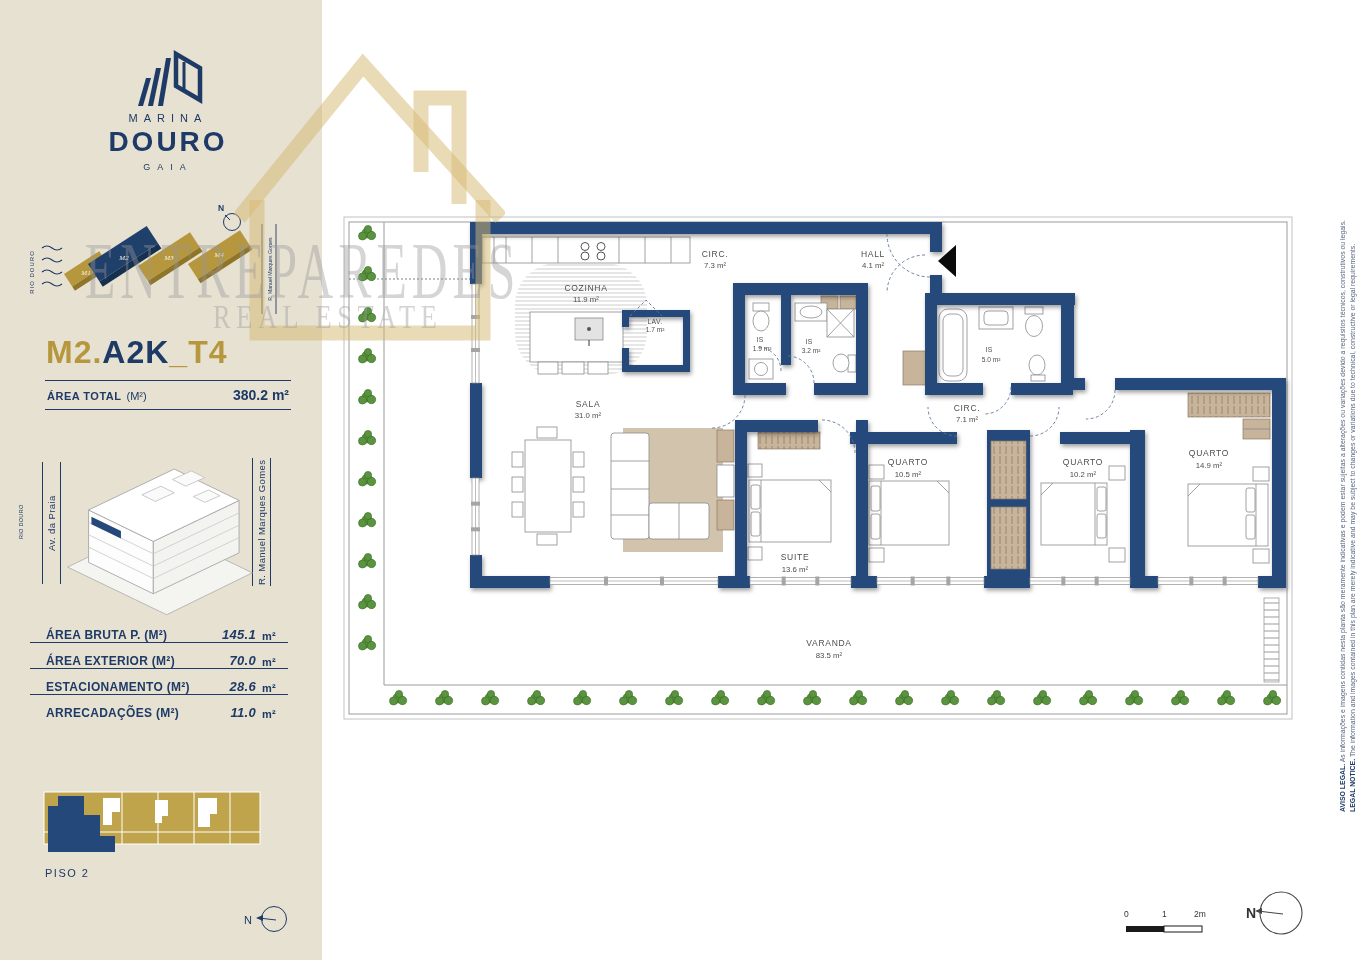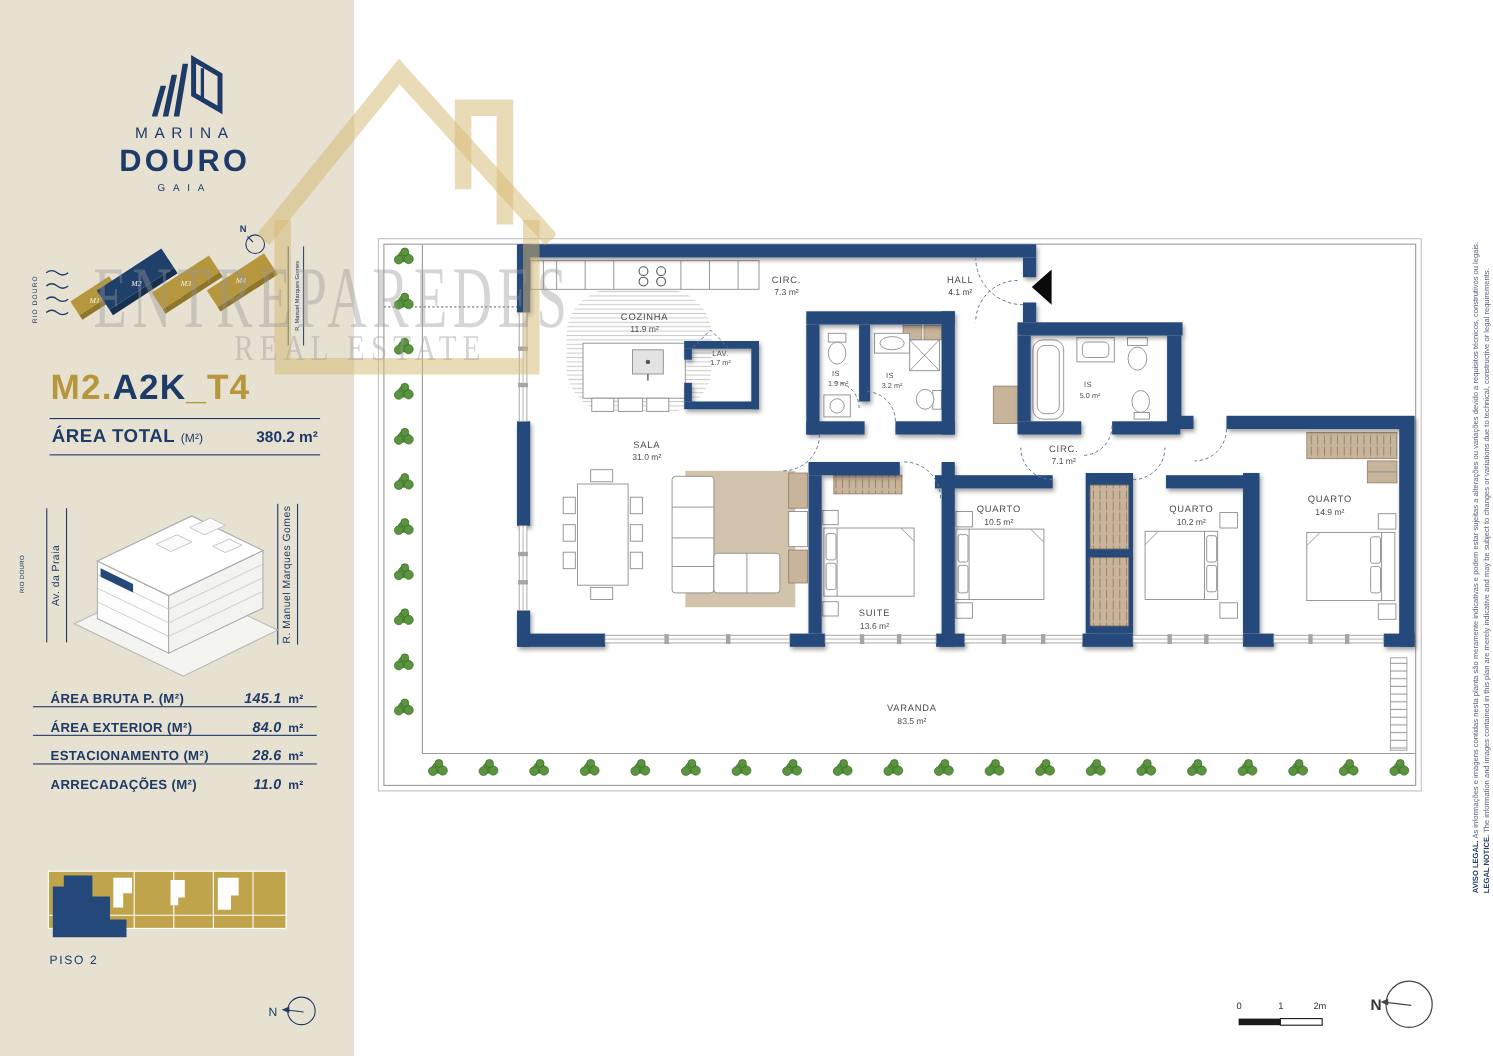--- a/index.html
+++ b/index.html
@@ -3,30 +3,30 @@
 <meta charset="utf-8">
 <style>
   html,body{margin:0;padding:0;background:#fff;}
   .page{position:relative;width:1357px;height:960px;background:#fff;overflow:hidden;
         font-family:"Liberation Sans",sans-serif;}
   .abs{position:absolute;}
   .sidebar{position:absolute;left:0;top:0;width:322px;height:960px;background:#e7e1d2;}
 
   
   .brand{position:absolute;left:88px;top:112px;width:160px;text-align:center;color:#1e3a66;}
-  .brand .m{font-size:14px;letter-spacing:6px;font-weight:400;}
+  .brand .m{font-size:11px;letter-spacing:6px;font-weight:400;}
   .brand .d{font-size:28px;letter-spacing:3px;font-weight:700;margin-top:2px;}
   .brand .g{font-size:9px;letter-spacing:7px;margin-top:4px;}
 
   
   .unit-title{position:absolute;left:46px;top:334px;font-size:32px;font-weight:700;letter-spacing:1px;}
   .unit-title .gold{color:#b6973e;} .unit-title .navy{color:#1e3a66;}
   .area-total{position:absolute;left:45px;top:380px;width:242px;border-top:1.4px solid #1e3a66;
       border-bottom:1.4px solid #1e3a66;padding:6px 2px;display:flex;align-items:baseline;color:#1e3a66;}
-  .area-total .lbl{font-size:17px;font-weight:700;letter-spacing:.5px;}
+  .area-total .lbl{font-size:11px;font-weight:700;letter-spacing:.5px;}
   .area-total .un{font-size:11px;margin-left:5px;font-weight:400;}
   .area-total .val{margin-left:auto;font-size:14px;font-weight:700;}
 
   
   .vlab{position:absolute;writing-mode:vertical-rl;transform:rotate(180deg);font-size:9.5px;
         color:#1e3a66;letter-spacing:.4px;border-left:1px solid #1e3a66;border-right:1px solid #1e3a66;
         padding:0 3px;text-align:center;}
   .vlab-sm{position:absolute;writing-mode:vertical-rl;transform:rotate(180deg);font-size:5.5px;
         color:#1e3a66;text-align:center;letter-spacing:.3px;}
 
@@ -169,21 +169,21 @@
     </svg>
 
     <div class="areas">
       <div class="arow b">
         <span class="lab">ÁREA BRUTA P.  (M²)</span>
         <span class="val">145.1</span>
         <span class="un">m²</span>
       </div>
       <div class="arow b">
         <span class="lab">ÁREA EXTERIOR (M²)</span>
-        <span class="val">84.0</span>
+        <span class="val">70.0</span>
         <span class="un">m²</span>
       </div>
       <div class="arow b">
         <span class="lab">ESTACIONAMENTO (M²)</span>
         <span class="val">28.6</span>
         <span class="un">m²</span>
       </div>
       <div class="arow">
         <span class="lab">ARRECADAÇÕES (M²)</span>
         <span class="val">11.0</span>

